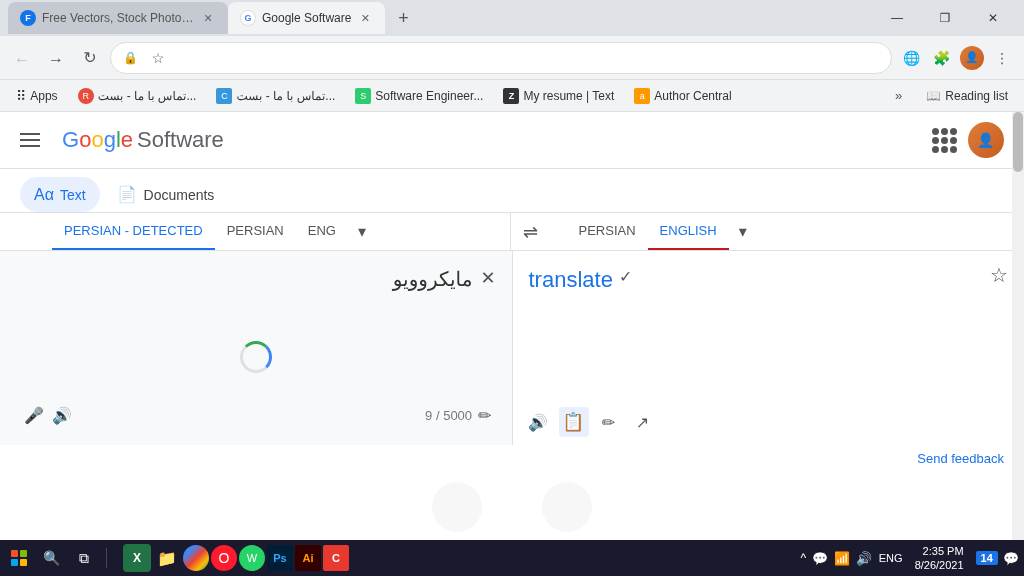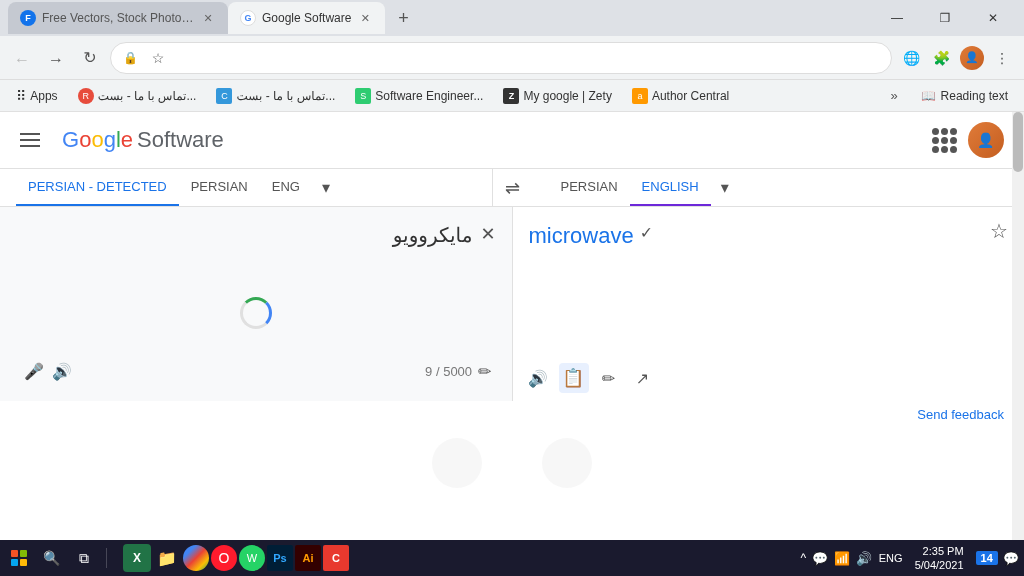--- a/index.html
+++ b/index.html
@@ -55,25 +55,25 @@
     .gt-grid-dot { width: 7px; height: 7px; background: #555; border-radius: 50%; }
     .gt-avatar { width: 32px; height: 32px; border-radius: 50%; background: #f4a261; overflow: hidden; cursor: pointer; }
 
     
     .gt-mode-tabs { display: flex; padding: 8px 20px 0; gap: 4px; border-bottom: 1px solid #e0e0e0; }
     .gt-mode-tab { display: flex; align-items: center; gap: 6px; padding: 8px 14px; border-radius: 20px; font-size: 14px; cursor: pointer; color: #444; }
     .gt-mode-tab.active { background: #e8f0fe; color: #1a73e8; font-weight: 500; }
     .gt-mode-tab-icon { font-size: 16px; }
 
     
-    .gt-lang-bar { display: flex; align-items: center; border-bottom: 1px solid #e0e0e0; }
+    .gt-lang-bar { display: flex; align-items: center; border-bottom: 1px solid #e0e0e0; padding-left: 36px; }
     .gt-lang-left { flex: 1; display: flex; align-items: center; padding: 0 16px; border-right: 1px solid #e0e0e0; }
     .gt-lang-right { flex: 1; display: flex; align-items: center; padding: 0 16px; }
     .gt-lang-item { padding: 10px 12px; font-size: 13px; color: #555; cursor: pointer; border-bottom: 2px solid transparent; }
-    .gt-lang-item.selected { color: #1a73e8; border-bottom: 2px solid #6d28d9; font-weight: 500; }
+    .gt-lang-item.selected { color: #1a73e8; border-bottom: 2px solid #b91c1c; font-weight: 500; }
     .gt-lang-item.detected { color: #1a73e8; font-size: 13px; font-weight: 500; border-bottom: 2px solid #1a73e8; }
     .gt-lang-dropdown { width: 28px; height: 28px; display: flex; align-items: center; justify-content: center; cursor: pointer; color: #555; }
     .gt-swap-btn { width: 40px; display: flex; align-items: center; justify-content: center; color: #555; cursor: pointer; font-size: 18px; }
 
     
     .gt-translate-area { display: flex; min-height: 140px; }
     .gt-input-area { flex: 1; padding: 16px; border-right: 1px solid #e0e0e0; position: relative; background: #f8f9fa; }
     .gt-input-text { font-size: 20px; color: #333; direction: rtl; text-align: right; width: 100%; background: transparent; border: none; outline: none; font-family: inherit; resize: none; }
     .gt-clear-btn { position: absolute; top: 12px; left: 12px; color: #555; cursor: pointer; font-size: 18px; }
     .gt-spinner-ring { width: 32px; height: 32px; border: 3px solid #e0e0e0; border-top: 3px solid #34a853; border-right: 3px solid #4285f4; border-radius: 50%; animation: spin 1s linear infinite; }
@@ -184,30 +184,30 @@
     <div class="bookmark-item">
       <div style="width:16px;height:16px;background:#3498db;border-radius:2px;display:flex;align-items:center;justify-content:center;font-size:9px;color:#fff;">C</div>
       <span>تماس با ما - بست...</span>
     </div>
     <div class="bookmark-item">
       <div style="width:16px;height:16px;background:#2ecc71;border-radius:2px;display:flex;align-items:center;justify-content:center;font-size:9px;color:#fff;">S</div>
       <span>Software Engineer...</span>
     </div>
     <div class="bookmark-item">
       <div style="width:16px;height:16px;background:#333;border-radius:2px;display:flex;align-items:center;justify-content:center;font-size:9px;color:#fff;font-weight:bold;">Z</div>
-      <span>My google | Zety</span>
+      <span>My resume | Text</span>
     </div>
     <div class="bookmark-item">
       <div style="width:16px;height:16px;background:#ff9900;border-radius:2px;display:flex;align-items:center;justify-content:center;font-size:9px;color:#fff;">a</div>
       <span>Author Central</span>
     </div>
     <div class="bm-more">»</div>
     <div class="reading-list-btn">
       <span style="font-size:12px;">📖</span>
-      <span>Reading text</span>
+      <span>Reading list</span>
     </div>
   </div>
 
   <div class="page-content">
     <div class="gt-page">
 
       <div class="gt-header">
         <div class="gt-menu-btn">
           <div class="gt-menu-line"></div>
           <div class="gt-menu-line"></div>
@@ -233,20 +233,30 @@
             <div class="gt-grid-dot"></div>
             <div class="gt-grid-dot"></div>
             <div class="gt-grid-dot"></div>
           </div>
           <div class="gt-avatar profile-circle" style="width:36px;height:36px;font-size:14px;color:#fff;">
             👤
           </div>
         </div>
       </div>
 
+      <div class="gt-mode-tabs">
+        <div class="gt-mode-tab active">
+          <span class="gt-mode-tab-icon">Aα</span>
+          <span>Text</span>
+        </div>
+        <div class="gt-mode-tab">
+          <span class="gt-mode-tab-icon">📄</span>
+          <span>Documents</span>
+        </div>
+      </div>
 
       <div class="gt-lang-bar">
         <div class="gt-lang-left">
           <div class="gt-lang-item detected">PERSIAN - DETECTED</div>
           <div class="gt-lang-item">PERSIAN</div>
           <div class="gt-lang-item">ENG</div>
           <div class="gt-lang-dropdown">▾</div>
         </div>
         <div class="gt-swap-btn">⇌</div>
         <div class="gt-lang-right">
@@ -271,21 +281,21 @@
             <div class="gt-speaker-btn">🔊</div>
             <div style="margin-left:auto; display:flex; align-items:center; gap:6px;">
               <span style="font-size:13px;color:#777;">9 / 5000</span>
               <span style="font-size:16px;color:#555;cursor:pointer;">✏</span>
             </div>
           </div>
         </div>
 
         <div class="gt-output-area">
           <div style="display:flex; align-items:flex-start; margin-bottom:8px;">
-            <span class="gt-output-text">microwave</span>
+            <span class="gt-output-text">translate</span>
             <span class="gt-verified-icon">✓</span>
           </div>
           <div class="gt-star-btn">☆</div>
           <div style="position:absolute; bottom:8px; left:0; right:0; display:flex; align-items:center; padding:0 12px; gap:6px;">
             <div class="gt-action-btn">🔊</div>
             <div class="gt-copy-btn">📋</div>
             <div class="gt-action-btn">✏</div>
             <div class="gt-action-btn">↗</div>
           </div>
         </div>
@@ -337,18 +347,18 @@
   </div>
 
   <div class="taskbar-right">
     <span style="color:#fff;font-size:12px;">^</span>
     <span style="color:#fff;font-size:13px;">💬</span>
     <span style="color:#fff;font-size:13px;">📶</span>
     <span style="color:#fff;font-size:13px;">🔊</span>
     <span style="color:#fff;font-size:11px;">ENG</span>
     <div class="taskbar-time">
       <div>2:35 PM</div>
-      <div>5/04/2021</div>
+      <div>8/26/2021</div>
     </div>
     <div style="background:#1a73e8;color:#fff;border-radius:2px;padding:1px 5px;font-size:11px;font-weight:bold;">14</div>
     <span style="color:#fff;font-size:13px;">💬</span>
   </div>
 </div>
 
 </body></html>

